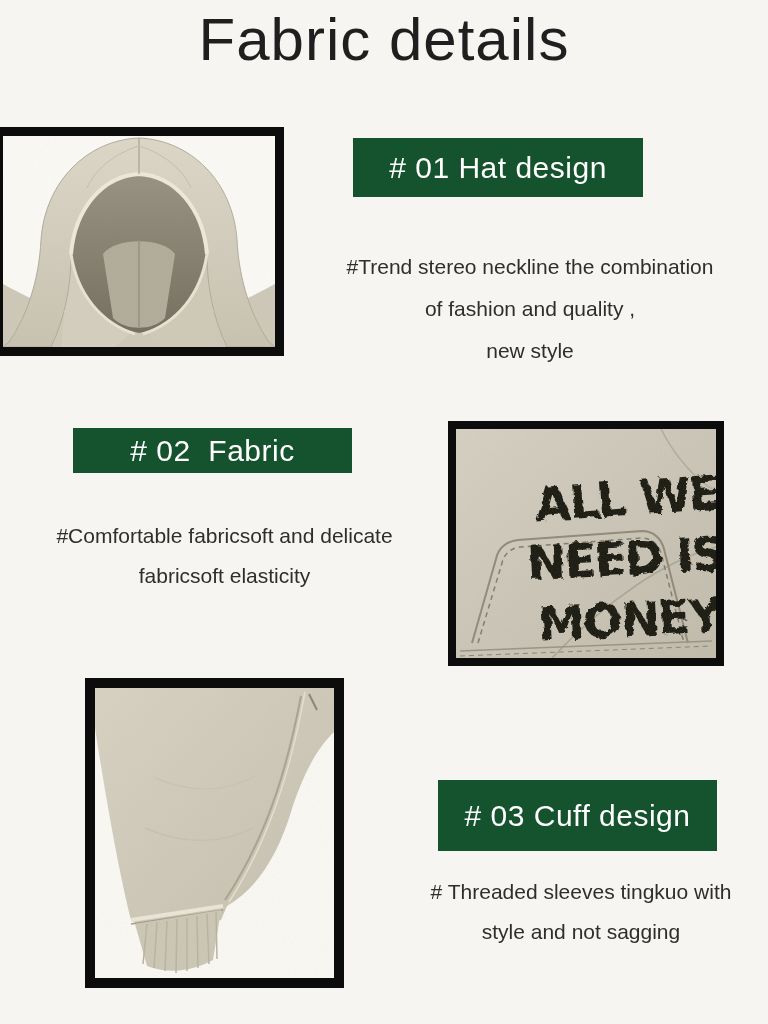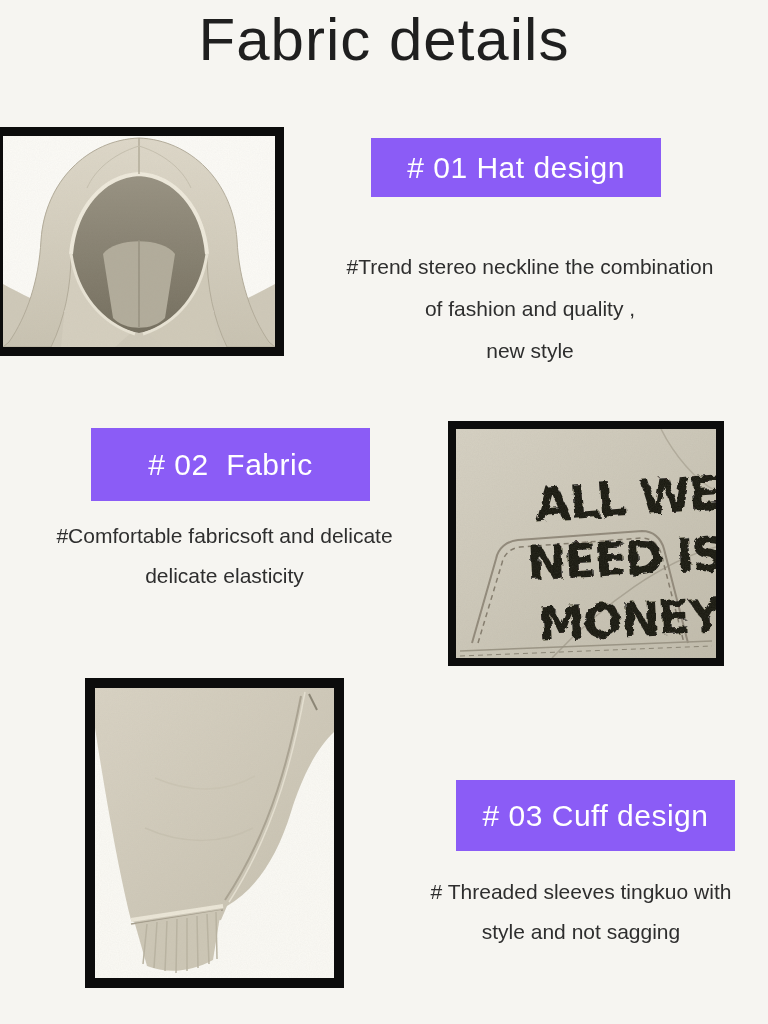--- a/index.html
+++ b/index.html
@@ -36,35 +36,34 @@
     box-sizing: border-box;
     background: #fcfbf7;
     border: 9px solid #0c0c0c;
   }
   .frame-hood   { left: -6px;  top: 127px; width: 290px; height: 229px; }
   .frame-pocket { left: 448px; top: 421px; width: 276px; height: 245px; border-width: 8px; }
   .frame-cuff   { left: 85px;  top: 678px; width: 259px; height: 310px; border-width: 10px; }
   .photo-frame svg { display: block; }
   .banner {
     position: absolute;
-    background: #8b5cf6;
+    background: #14532d;
     display: flex;
     align-items: center;
     justify-content: center;
-    margin-left: 18px;
   }
   .banner .banner-text {
     color: #ffffff;
     font-size: 30px;
     font-weight: 400;
     white-space: pre;
     letter-spacing: 0.5px;
   }
   .banner-1 { left: 353px; top: 138px; width: 290px; height: 59px; }
-  .banner-2 { left: 73px;  top: 428px; width: 279px; height: 73px; }
+  .banner-2 { left: 73px;  top: 428px; width: 279px; height: 45px; }
   .banner-3 { left: 438px; top: 780px; width: 279px; height: 71px; }
   .desc {
     position: absolute;
     text-align: center;
     color: #2e2e2e;
     font-size: 21px;
   }
   .desc .line { line-height: 42px; white-space: pre; }
   .desc-1 { left: 288px; top: 246px; width: 484px; }
   .desc-2 { left: 2px;   top: 516px; width: 445px; }
@@ -122,21 +121,21 @@
     <div class="line">of fashion and quality ,</div>
     <div class="line">new style</div>
   </div>
 
   <div class="banner banner-2">
     <span class="banner-text"># 02  Fabric</span>
   </div>
 
   <div class="desc desc-2">
     <div class="line">#Comfortable fabricsoft and delicate</div>
-    <div class="line">delicate elasticity</div>
+    <div class="line">fabricsoft elasticity</div>
   </div>
 
   <div class="photo-frame frame-pocket">
     <svg width="260" height="229" viewBox="0 0 260 229">
       <defs>
         <linearGradient id="fabG" x1="0" y1="0" x2="1" y2="1">
           <stop offset="0" stop-color="#d7d2c4"></stop>
           <stop offset="1" stop-color="#c2bdad"></stop>
         </linearGradient>
         <filter id="grain2" x="0" y="0" width="100%" height="100%">

